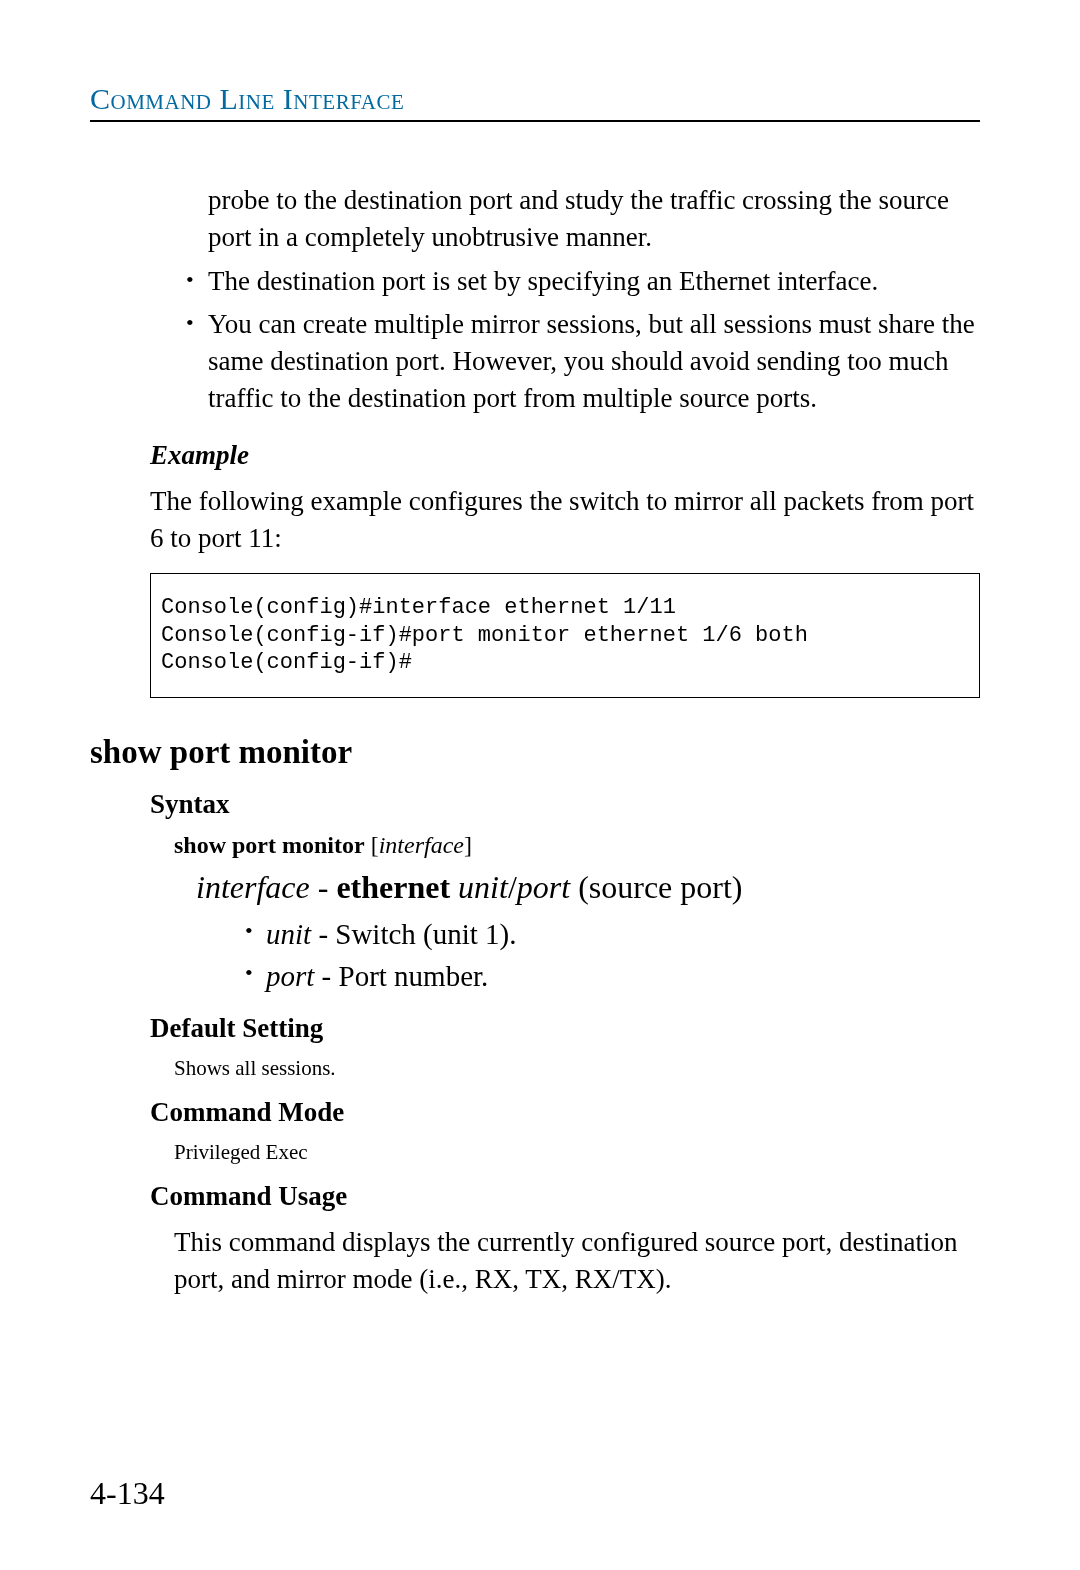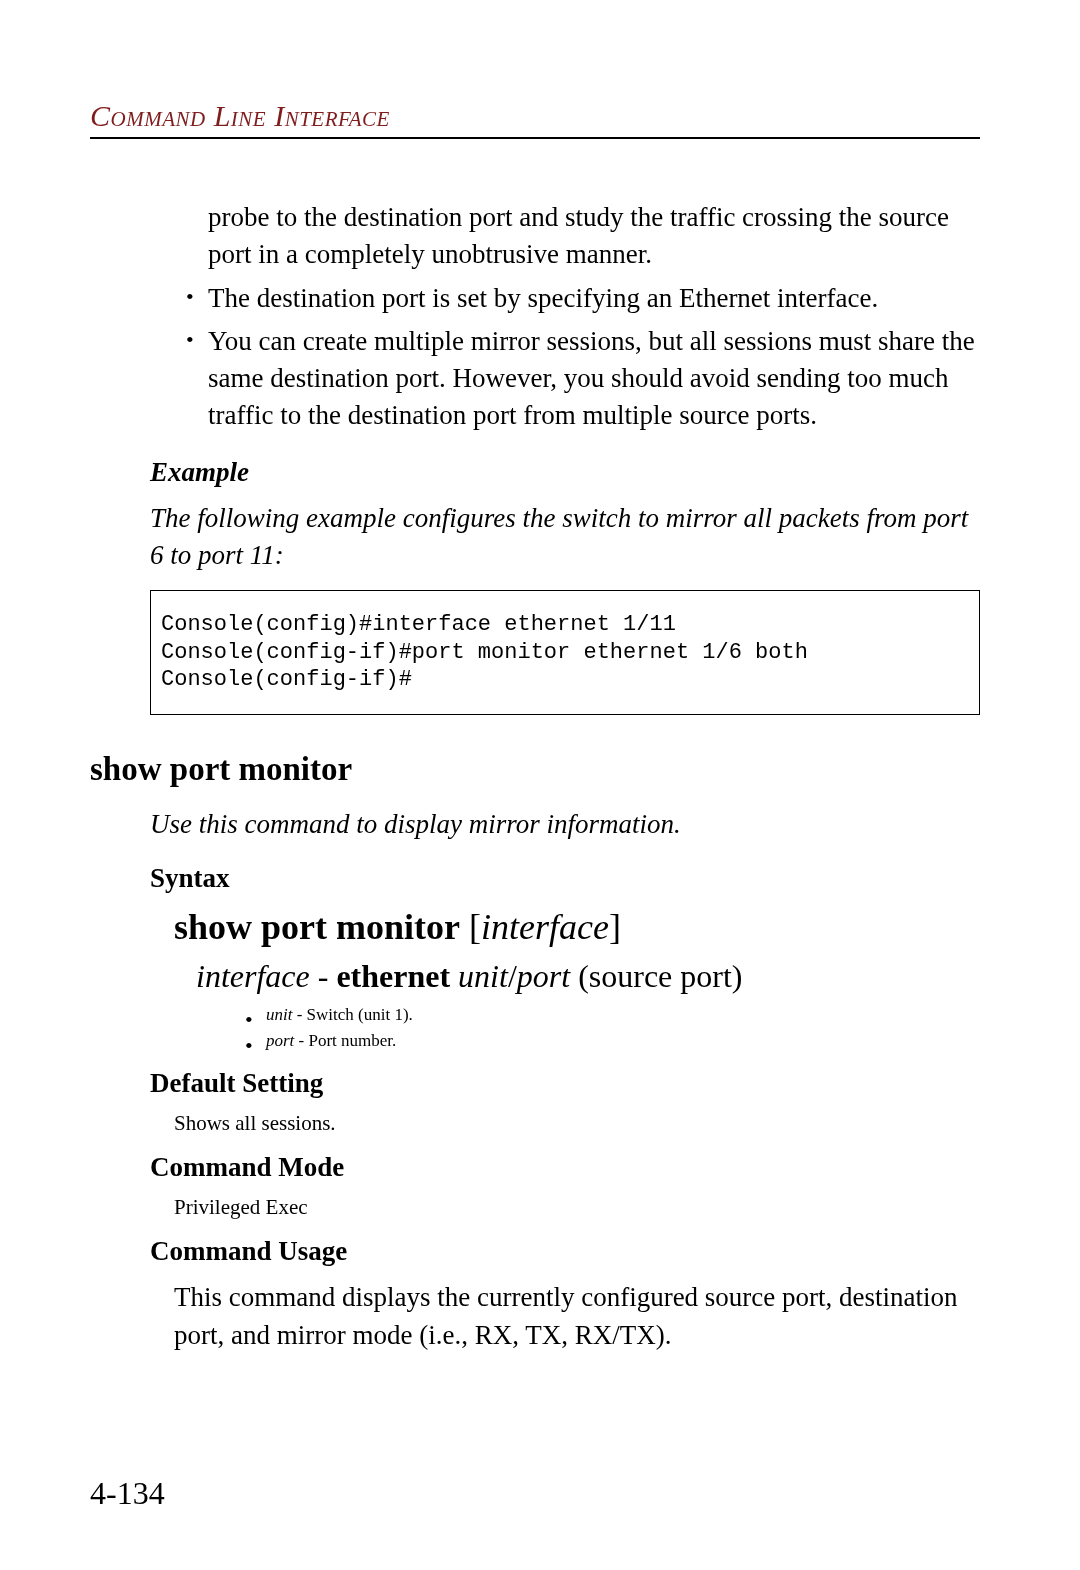--- a/index.html
+++ b/index.html
@@ -13,39 +13,37 @@
   }
   .page {
     position: relative;
     width: 1080px;
     height: 1570px;
     box-sizing: border-box;
     padding: 82px 100px 60px 90px;
   }
   .running-header {
     font-variant: small-caps;
-    font-style: italic;
     font-size: 30px;
     letter-spacing: 0.5px;
-    color: #7f1d1d;
-    margin: 17px 0 4px 0;
+    color: #0369a1;
+    margin: 0 0 4px 0;
   }
   .header-rule {
     border: none;
     border-top: 2px solid #000;
     margin: 0 0 60px 0;
   }
   .body-indent {
     margin-left: 90px;
   }
   p {
     margin: 0 0 8px 0;
     font-size: 27px;
     line-height: 1.38;
-    font-style: italic;
   }
   ul.bullets {
     list-style: none;
     padding: 0;
     margin: 0 0 22px 0;
   }
   ul.bullets > li {
     position: relative;
     padding-left: 28px;
     font-size: 27px;
@@ -85,36 +83,36 @@
     margin: 10px 0 18px -60px;
   }
   .desc {
     font-size: 27px;
     margin: 0 0 20px 0;
   }
   .syntax-block {
     margin-left: 24px;
   }
   .syntax-line {
-    font-size: 36px;
+    font-size: 24px;
     margin: 6px 0 10px 0;
   }
   .syntax-desc {
     font-size: 32px;
     margin: 4px 0 4px 22px;
   }
   ul.inner-bullets {
     list-style: none;
     padding: 0;
     margin: 8px 0 16px 68px;
   }
   ul.inner-bullets > li {
     position: relative;
     padding-left: 24px;
-    font-size: 17px;
+    font-size: 29px;
     line-height: 1.4;
     margin-bottom: 2px;
   }
   ul.inner-bullets > li::before {
     content: "•";
     position: absolute;
     left: 3px;
     top: 0;
     font-size: 22px;
     line-height: 1.5;
@@ -161,21 +159,20 @@
   <div class="subhead" style="margin-left:60px;font-style:italic;">Example</div>
   <p class="intro-para" style="margin-left:60px;">The following example configures the switch to mirror all packets from port 6 to port 11:</p>
 
   <div class="codeblock" style="margin-left:60px;">Console(config)#interface ethernet 1/11
 Console(config-if)#port monitor ethernet 1/6 both
 Console(config-if)#</div>
 
   <h2 class="section-title" style="margin-left:0;">show port monitor</h2>
 
   <div style="margin-left:60px;">
-    <p class="desc">Use this command to display mirror information.</p>
 
     <div class="subhead">Syntax</div>
 
     <div class="syntax-block">
       <div class="syntax-line">
         <span class="bold">show port monitor</span>
         <span> [</span><span class="ital">interface</span><span>]</span>
       </div>
       <div class="syntax-desc">
         <span class="ital">interface</span><span> - </span><span class="bold">ethernet</span>

